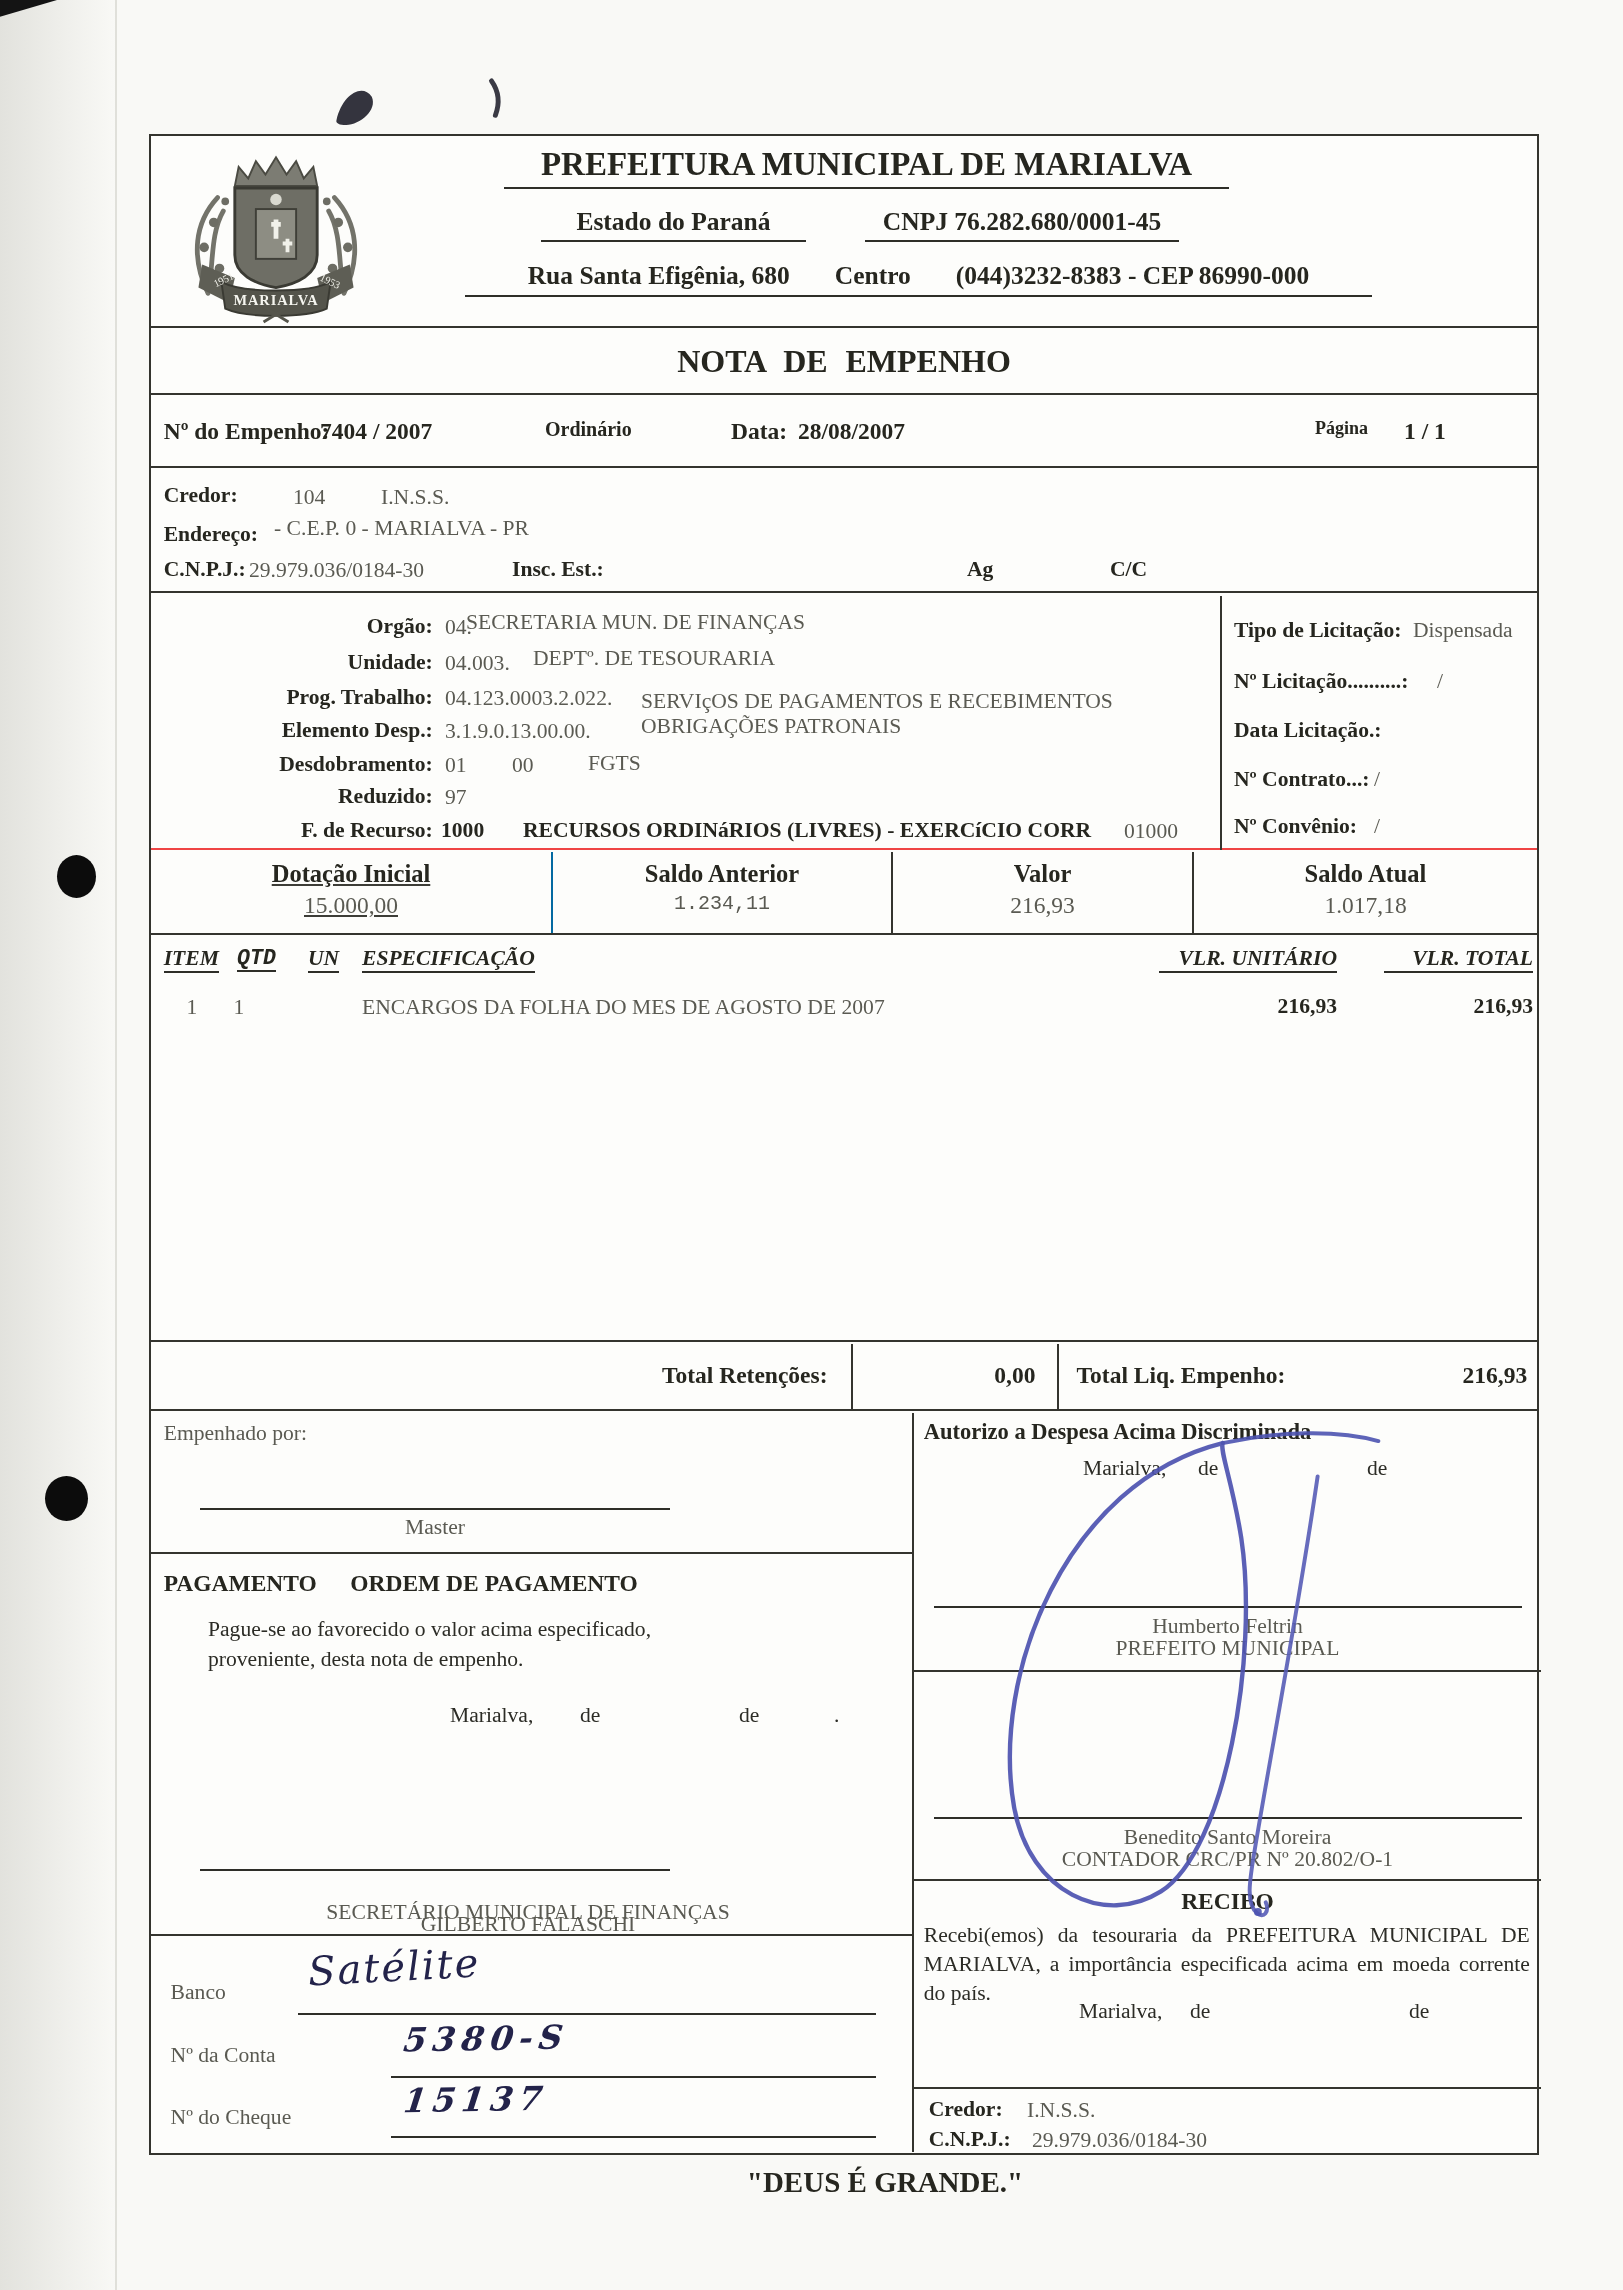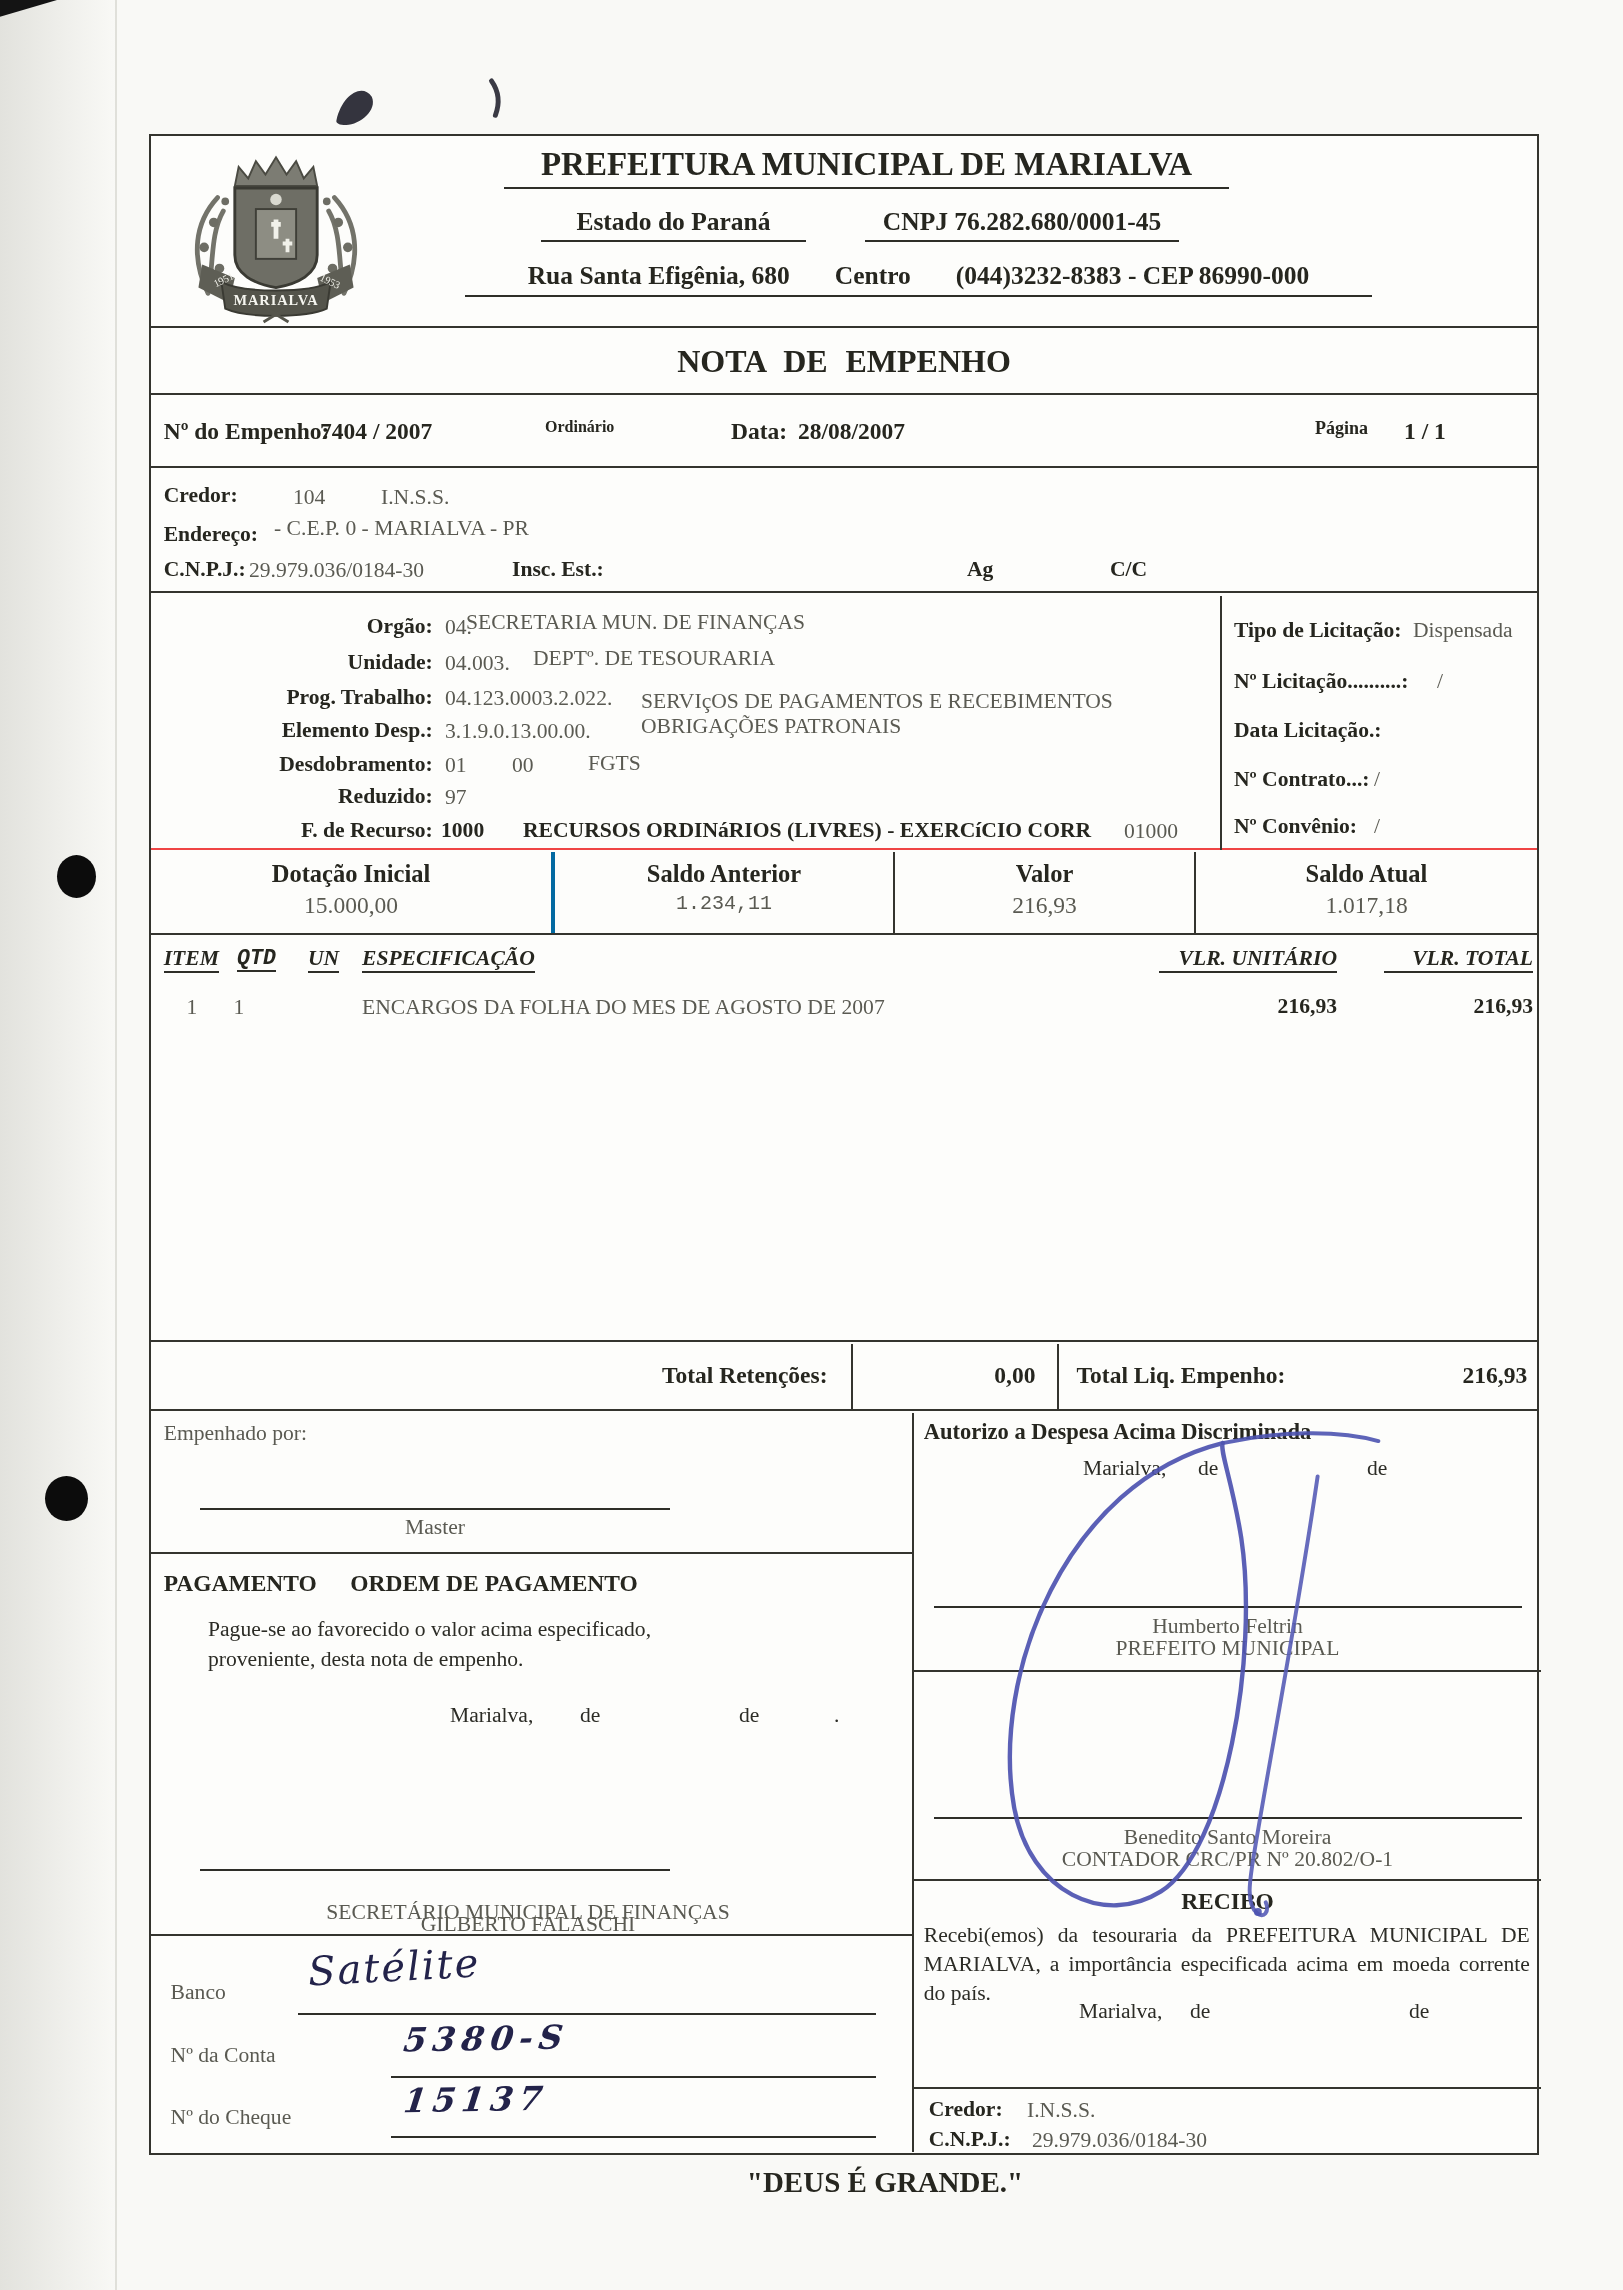--- a/index.html
+++ b/index.html
@@ -93,21 +93,21 @@
       </div>
     </div>
 
     <div class="sec ctr" style="top:195px;height:64px;border-bottom:2.9px solid #34342e;">
       <div class="lb" style="font-size:32px;padding-top:11.8px;word-spacing:9.8px;">NOTA  DE  EMPENHO</div>
     </div>
 
     <div class="sec" style="top:262px;height:70px;border-bottom:2px solid #34342e;">
       <span class="abs lb" style="left:12.7px;top:19.6px;font-size:23.5px;">Nº do Empenho:</span>
       <span class="abs lb" style="left:169px;top:19.6px;font-size:23.5px;">7404 / 2007</span>
-      <span class="abs lb" style="left:394px;top:19.6px;font-size:16px;font-family:Liberation Serif, serif;">Ordinário</span>
+      <span class="abs lb" style="left:394px;top:19.6px;font-size:20px;font-family:Liberation Serif, serif;">Ordinário</span>
       <span class="abs lb" style="left:580px;top:19.6px;font-size:23.5px;">Data:</span>
       <span class="abs lb" style="left:647px;top:19.6px;font-size:23.5px;">28/08/2007</span>
       <span class="abs lb" style="left:1164px;top:19.6px;font-size:18px;">Página</span>
       <span class="abs lb" style="left:1253px;top:19.6px;font-size:23.5px;">1 / 1</span>
     </div>
 
     <div class="sec" style="top:333px;height:124px;border-bottom:2px solid #34342e;">
       <span class="abs lb" style="left:12.7px;top:13.7px;">Credor:</span>
       <span class="abs val" style="left:142px;top:15.7px;">104</span>
       <span class="abs val" style="left:230px;top:15.7px;">I.N.S.S.</span>
@@ -159,21 +159,21 @@
       <span class="abs lb" style="left:1083px;top:73px;">Nº Licitação..........:</span>
       <span class="abs val" style="left:1286px;top:73px;">/</span>
       <span class="abs lb" style="left:1083px;top:122px;">Data Licitação.:</span>
       <span class="abs lb" style="left:1083px;top:171px;">Nº Contrato...:</span>
       <span class="abs val" style="left:1223px;top:171px;">/</span>
       <span class="abs lb" style="left:1083px;top:218px;">Nº Convênio:</span>
       <span class="abs val" style="left:1223px;top:218px;">/</span>
     </div>
 
     <div class="sec" style="top:716px;height:83px;border-bottom:2.9px solid #34342e;display:flex;">
-      <div style="width:400px;border-right:4px solid #0369a1;">
+      <div style="width:400px;border-right:2px solid #0369a1;text-decoration:underline;">
         <div class="ctr lb" style="padding-top:7.8px;font-size:24.5px;">Dotação Inicial</div>
         <div class="ctr val" style="padding-top:3.9px;font-size:23.5px;">15.000,00</div>
       </div>
       <div style="width:338px;border-right:2px solid #34342e;">
         <div class="ctr lb" style="padding-top:7.8px;font-size:24.5px;">Saldo Anterior</div>
         <div class="ctr val" style="padding-top:3.9px;font-size:20px;font-family:Liberation Mono, monospace;">1.234,11</div>
       </div>
       <div style="width:299px;border-right:2px solid #34342e;">
         <div class="ctr lb" style="padding-top:7.8px;font-size:24.5px;">Valor</div>
         <div class="ctr val" style="padding-top:3.9px;font-size:23.5px;">216,93</div>

